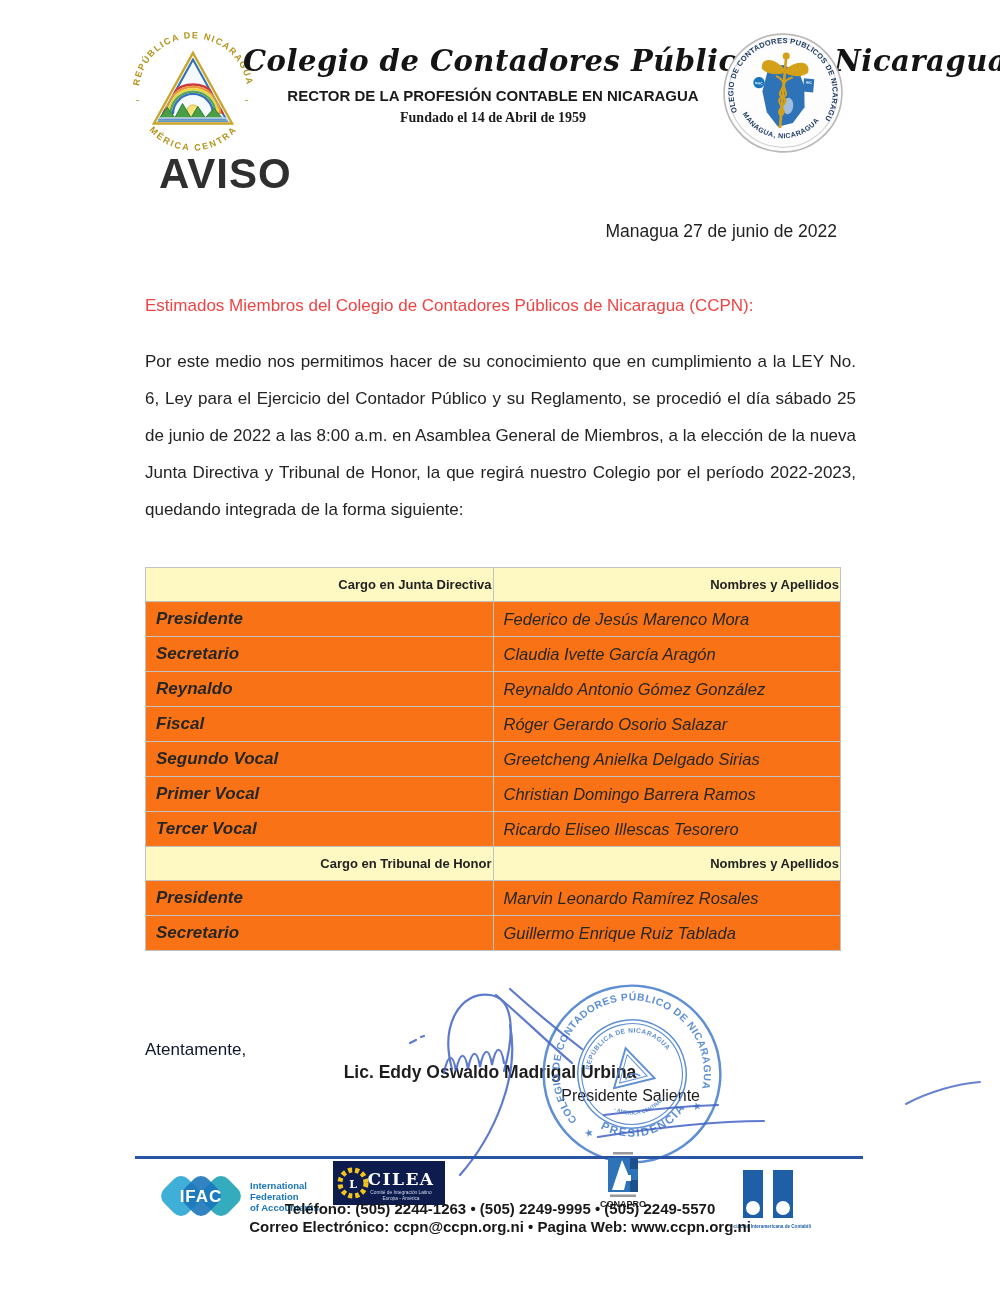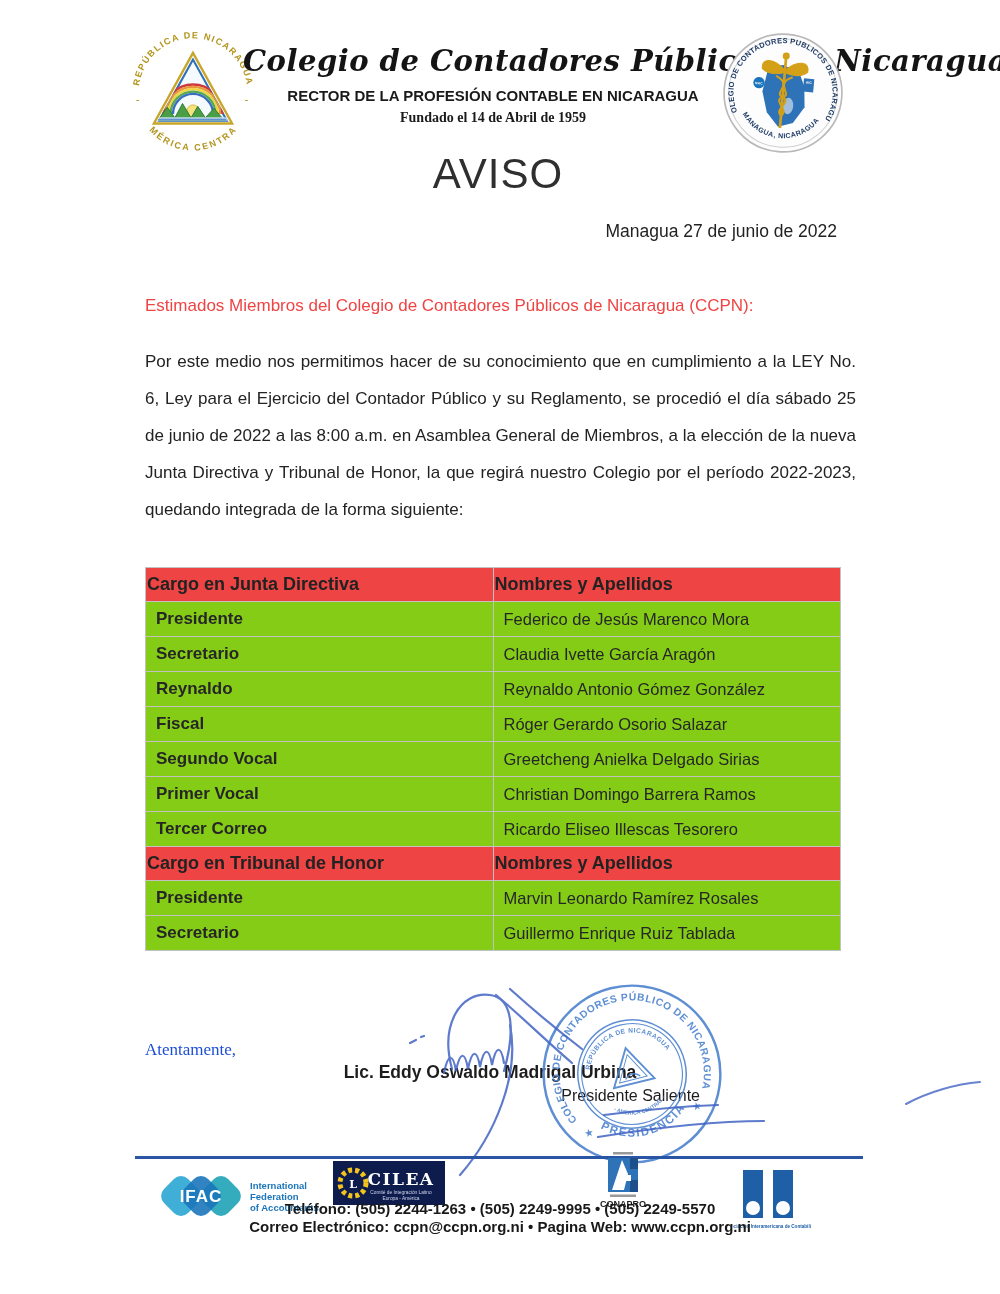--- a/index.html
+++ b/index.html
@@ -7,34 +7,34 @@
         font-family:"Liberation Sans",sans-serif;overflow:hidden;}
   
   .coat{position:absolute;left:131px;top:25px;width:124px;height:136px;}
   .seal{position:absolute;left:721px;top:31px;width:124px;height:124px;transform:rotate(5deg);}
   .head-center{position:absolute;left:243px;top:44px;width:500px;text-align:center;}
   .org-name{font-family:"DejaVu Serif",serif;font-style:italic;font-weight:600;
             font-size:29px;color:#141414;letter-spacing:.5px;white-space:nowrap;}
   .tagline{font-size:15px;font-weight:bold;color:#1a1a1a;margin-top:9px;}
   .founded{font-size:14px;font-weight:bold;color:#1a1a1a;margin-top:6px;font-family:Liberation Serif, serif;}
   
-  .aviso{position:absolute;left:143px;top:150px;width:710px;text-align:center;
-         font-size:42px;font-weight:normal;letter-spacing:1px;color:#2f2f2f;}
+  .aviso{position:absolute;left:159px;top:150px;width:710px;
+         font-size:42px;font-weight:bold;letter-spacing:1px;color:#2f2f2f;}
   .dateline{position:absolute;top:221px;right:163px;font-size:17.5px;color:#222;}
   .salutation{position:absolute;left:145px;top:296px;width:720px;font-size:17px;color:#ef4444;}
   .bodytext{position:absolute;left:145px;top:343px;width:711px;font-size:17px;
             line-height:37px;text-align:justify;color:#232323;}
   
   .roster{position:absolute;left:145px;top:567px;width:696px;border-collapse:collapse;table-layout:fixed;}
   .roster th,.roster td{border:1px solid #c2c2c2;overflow:hidden;white-space:nowrap;}
-  .roster th{background:#ef4444;font-weight:bold;font-size:18px;height:31px;text-align:left;color:#222;}
-  .roster td{height:34px;font-size:16.5px;padding:0 10px;color:#262626;background:#84cc16;}
+  .roster th{background:#fef9c3;font-weight:bold;font-size:13px;height:31px;text-align:right;color:#222;}
+  .roster td{height:34px;font-size:16.5px;padding:0 10px;color:#262626;background:#f97316;font-style:italic;}
   .roster td.cargo{font-weight:bold;width:276px;font-size:17px;}
   
-  .closing{position:absolute;left:145px;top:1040px;font-size:17px;color:#1d4ed8;font-family:Liberation Serif, serif;}
+  .closing{position:absolute;left:145px;top:1040px;font-size:17px;color:#0f172a;}
   .sig-block{position:absolute;left:280px;top:1062px;width:420px;text-align:center;color:#1d1d1d;}
   .sig-name{font-size:17.5px;font-weight:bold;}
   .sig-title{font-size:16px;margin-top:4px;text-align:right;}
   .stamp{position:absolute;left:537px;top:979px;width:190px;height:190px;
          transform:rotate(-14deg);opacity:.9;}
   .sig-ink{position:absolute;left:360px;top:985px;width:420px;height:195px;pointer-events:none;}
   .pen-mark{position:absolute;left:898px;top:1062px;width:92px;height:48px;pointer-events:none;}
   
   .foot-line{position:absolute;left:135px;top:1156px;width:728px;height:3px;background:#2a55a4;}
   .ifac{position:absolute;left:158px;top:1172px;width:175px;height:50px;}
@@ -144,21 +144,21 @@
         </tr>
     <tr>
       <td class="cargo">Segundo Vocal</td>
       <td>Greetcheng Anielka Delgado Sirias</td>
         </tr>
     <tr>
       <td class="cargo">Primer Vocal</td>
       <td>Christian Domingo Barrera Ramos</td>
         </tr>
     <tr>
-      <td class="cargo">Tercer Correo</td>
+      <td class="cargo">Tercer Vocal</td>
       <td>Ricardo Eliseo Illescas Tesorero</td>
         </tr>
     <tr>
       <th>Cargo en Tribunal de Honor</th>
       <th>Nombres y Apellidos</th>
     </tr>
     <tr>
       <td class="cargo">Presidente</td>
       <td>Marvin Leonardo Ramírez Rosales</td>
         </tr>

